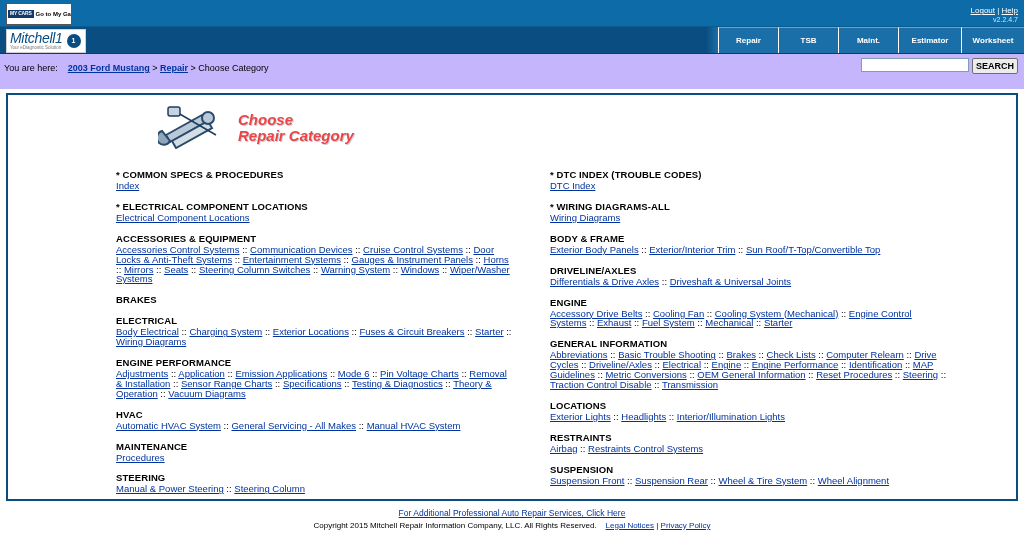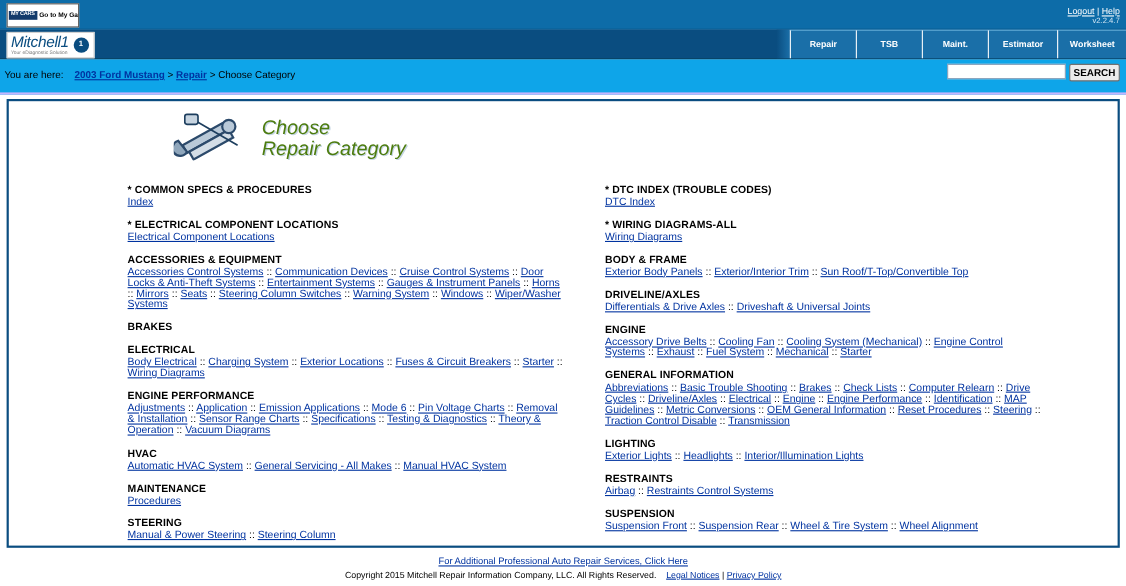--- a/index.html
+++ b/index.html
@@ -138,23 +138,23 @@
   .navtab.wide { width: 62px; }
   .navtab:first-child { border-left: none; }
   .navtab-spacer {
     width: 12px;
     background: linear-gradient(to right, #0a4d80, #1a6fa8);
   }
 
   
   .crumbrow {
     height: 30px;
-    background: #0ea5e9;
+    background: #c4b5fd;
     position: relative;
-    border-bottom: 2px solid #c4b5fd;
+    border-bottom: 5px solid #c4b5fd;
   }
   .crumb {
     position: absolute;
     left: 4px;
     top: 9px;
     font-size: 9px;
     color: #000;
   }
   .crumb a {
     color: #0033a0;
@@ -203,23 +203,23 @@
     position: relative;
     overflow: hidden;
   }
   .panel-title {
     display: flex;
     align-items: center;
     padding: 10px 0 4px 150px;
   }
   .wrench-icon { margin-right: 10px; }
   .title-text {
-    color: #4d7c0f;
-    font-size: 18px;
-    font-weight: normal;
+    color: #ef4444;
+    font-size: 15px;
+    font-weight: bold;
     font-style: italic;
     line-height: 1.05;
     text-shadow: 1px 1px 0 #c3d4e2;
   }
 
   .cols {
     display: flex;
     padding: 14px 0 0 0;
   }
   .col {
@@ -445,21 +445,21 @@
       </div>
 
       <div class="group">
         <div class="group-head">GENERAL INFORMATION</div>
         <div class="group-links">
           <a href="#">Abbreviations</a><span class="sep"> :: </span><a href="#">Basic Trouble Shooting</a><span class="sep"> :: </span><a href="#">Brakes</a><span class="sep"> :: </span><a href="#">Check Lists</a><span class="sep"> :: </span><a href="#">Computer Relearn</a><span class="sep"> :: </span><a href="#">Drive Cycles</a><span class="sep"> :: </span><a href="#">Driveline/Axles</a><span class="sep"> :: </span><a href="#">Electrical</a><span class="sep"> :: </span><a href="#">Engine</a><span class="sep"> :: </span><a href="#">Engine Performance</a><span class="sep"> :: </span><a href="#">Identification</a><span class="sep"> :: </span><a href="#">MAP Guidelines</a><span class="sep"> :: </span><a href="#">Metric Conversions</a><span class="sep"> :: </span><a href="#">OEM General Information</a><span class="sep"> :: </span><a href="#">Reset Procedures</a><span class="sep"> :: </span><a href="#">Steering</a><span class="sep"> :: </span><a href="#">Traction Control Disable</a><span class="sep"> :: </span><a href="#">Transmission</a>
         </div>
       </div>
 
       <div class="group">
-        <div class="group-head">LIGHTING</div>
+        <div class="group-head">LOCATIONS</div>
         <div class="group-links">
           <a href="#">Exterior Lights</a><span class="sep"> :: </span><a href="#">Headlights</a><span class="sep"> :: </span><a href="#">Interior/Illumination Lights</a>
         </div>
       </div>
 
       <div class="group">
         <div class="group-head">RESTRAINTS</div>
         <div class="group-links">
           <a href="#">Airbag</a><span class="sep"> :: </span><a href="#">Restraints Control Systems</a>
         </div>

